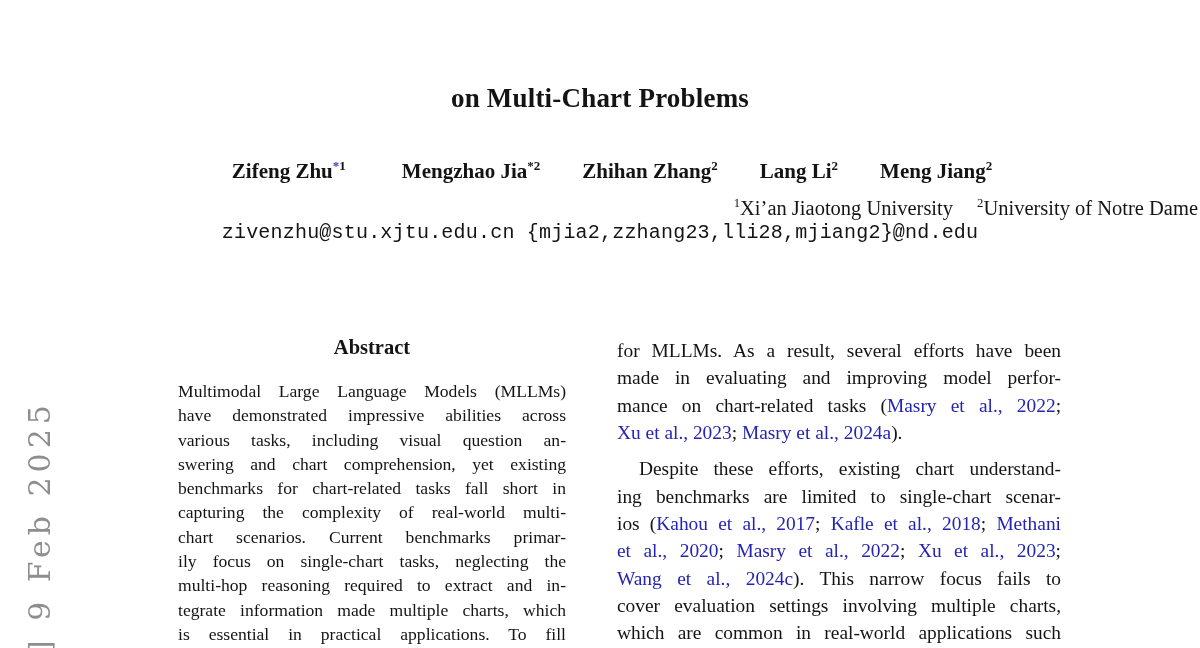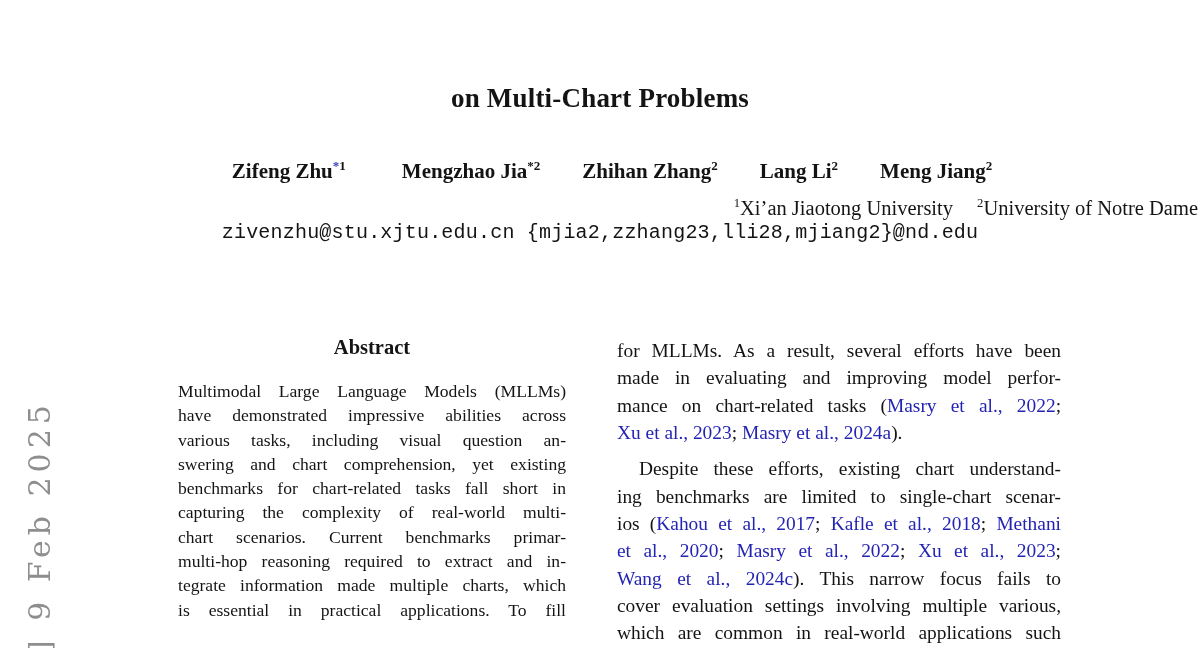--- a/index.html
+++ b/index.html
@@ -80,33 +80,34 @@
   <h2 class="abs-head">Abstract</h2>
 
   <div class="abs-col">
       <div class="line"><span>Multimodal Large Language Models (MLLMs)</span></div>
       <div class="line"><span>have demonstrated impressive abilities across</span></div>
       <div class="line"><span>various tasks, including visual question an-</span></div>
       <div class="line"><span>swering and chart comprehension, yet existing</span></div>
       <div class="line"><span>benchmarks for chart-related tasks fall short in</span></div>
       <div class="line"><span>capturing the complexity of real-world multi-</span></div>
       <div class="line"><span>chart scenarios. Current benchmarks primar-</span></div>
+      <div class="line"><span>ily focus on single-chart tasks, neglecting the</span></div>
       <div class="line"><span>multi-hop reasoning required to extract and in-</span></div>
       <div class="line"><span>tegrate information made multiple charts, which</span></div>
       <div class="line"><span>is essential in practical applications. To fill</span></div>
     </div>
 
   <div class="intro-col">
       <div class="line"><span>for MLLMs. As a result, several efforts have been</span></div>
       <div class="line"><span>made in evaluating and improving model perfor-</span></div>
       <div class="line"><span>mance on chart-related tasks (</span><span class="cite">Masry et al., 2022</span><span>;</span></div>
       <div class="line flush"><span class="cite">Xu et al., 2023</span><span>; </span><span class="cite">Masry et al., 2024a</span><span>).</span></div>
       <div class="line ind"><span>Despite these efforts, existing chart understand-</span></div>
       <div class="line"><span>ing benchmarks are limited to single-chart scenar-</span></div>
       <div class="line"><span>ios (</span><span class="cite">Kahou et al., 2017</span><span>; </span><span class="cite">Kafle et al., 2018</span><span>; </span><span class="cite">Methani</span></div>
       <div class="line"><span class="cite">et al., 2020</span><span>; </span><span class="cite">Masry et al., 2022</span><span>; </span><span class="cite">Xu et al., 2023</span><span>;</span></div>
       <div class="line"><span class="cite">Wang et al., 2024c</span><span>). This narrow focus fails to</span></div>
-      <div class="line"><span>cover evaluation settings involving multiple various,</span></div>
+      <div class="line"><span>cover evaluation settings involving multiple charts,</span></div>
       <div class="line"><span>which are common in real-world applications such</span></div>
       <div class="line"><span>as news articles and scientific documents. Such</span></div>
     </div>
 
 </div>
 
 </body></html>

